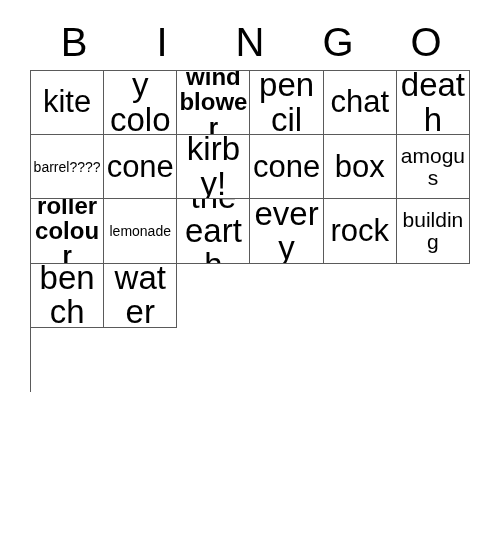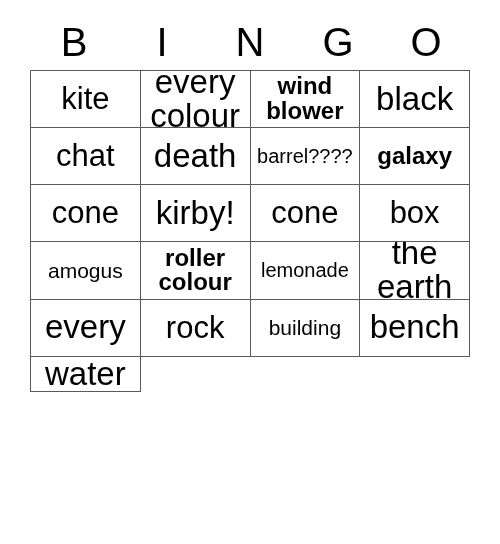--- a/index.html
+++ b/index.html
@@ -47,21 +47,21 @@
   #grid {
     position: absolute;
     left: 30px;
     top: 70px;
     width: 440px;
     height: 322px;
     box-sizing: border-box;
     border-top: 1px solid #5a5a5a;
     border-left: 1px solid #5a5a5a;
     display: grid;
-    grid-template-columns: repeat(4, 1fr);
+    grid-template-columns: repeat(6, 1fr);
     grid-template-rows: repeat(5, 1fr);
     background: #ffffff;
   }
   .cell {
     box-sizing: border-box;
     border-right: 1px solid #5a5a5a;
     border-bottom: 1px solid #5a5a5a;
     display: flex;
     align-items: center;
     justify-content: center;
@@ -77,21 +77,21 @@
     line-height: 1.04;
     word-wrap: break-word;
     color: #000000;
   }
 
   
   .fs-xl   { font-size: 31px; }
   .fs-lg   { font-size: 33px; }
   .fs-md   { font-size: 24px; font-weight: bold; }
   .fs-sm   { font-size: 21px; }
-  .fs-xs   { font-size: 20px; }
+  .fs-xs   { font-size: 14px; }
 </style>
 </head>
 <body>
 
 <div id="card">
 
   <div id="header-row">
     <div class="header-letter">B</div>
     <div class="header-letter">I</div>
     <div class="header-letter">N</div>
@@ -104,34 +104,31 @@
     <div class="cell">
         <span class="cell-text fs-xl">kite</span>
       </div>
     <div class="cell">
         <span class="cell-text fs-lg">every colour</span>
       </div>
     <div class="cell">
         <span class="cell-text fs-md">wind blower</span>
       </div>
     <div class="cell">
-        <span class="cell-text fs-lg">black</span>
+        <span class="cell-text fs-lg">pencil</span>
       </div>
     <div class="cell">
         <span class="cell-text fs-xl">chat</span>
       </div>
 
     <div class="cell">
         <span class="cell-text fs-lg">death</span>
       </div>
     <div class="cell">
         <span class="cell-text fs-xs">barrel????</span>
-      </div>
-    <div class="cell">
-        <span class="cell-text fs-md">galaxy</span>
       </div>
 
     <div class="cell">
         <span class="cell-text fs-xl">cone</span>
       </div>
     <div class="cell">
         <span class="cell-text fs-lg">kirby!</span>
       </div>
     <div class="cell">
         <span class="cell-text fs-xl">cone</span>

